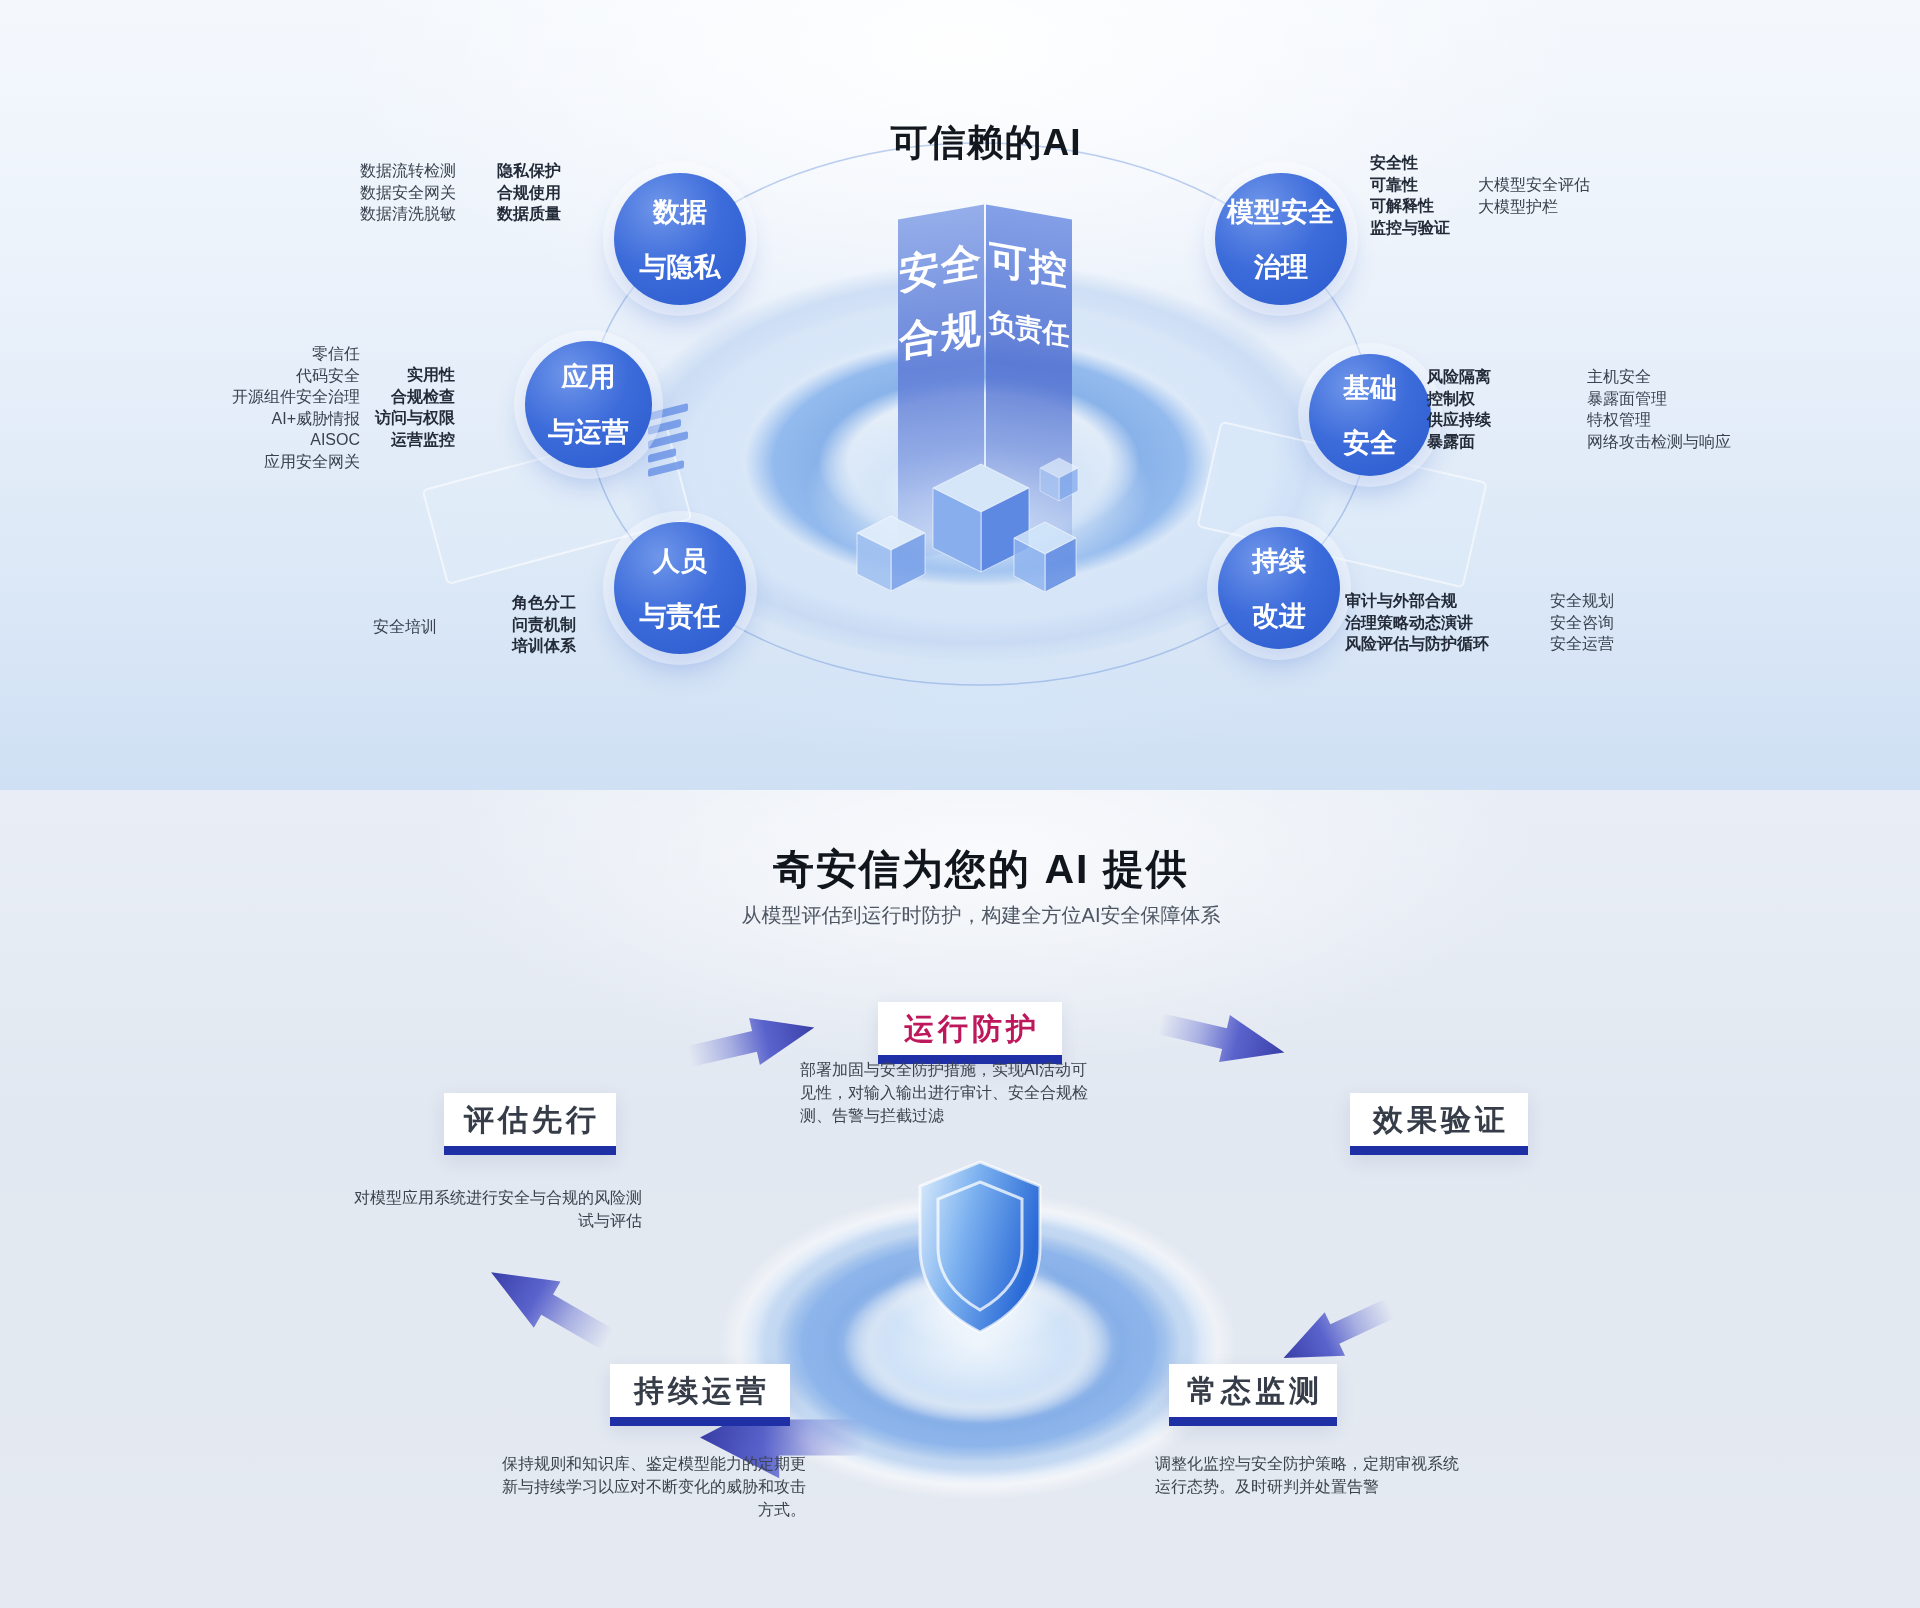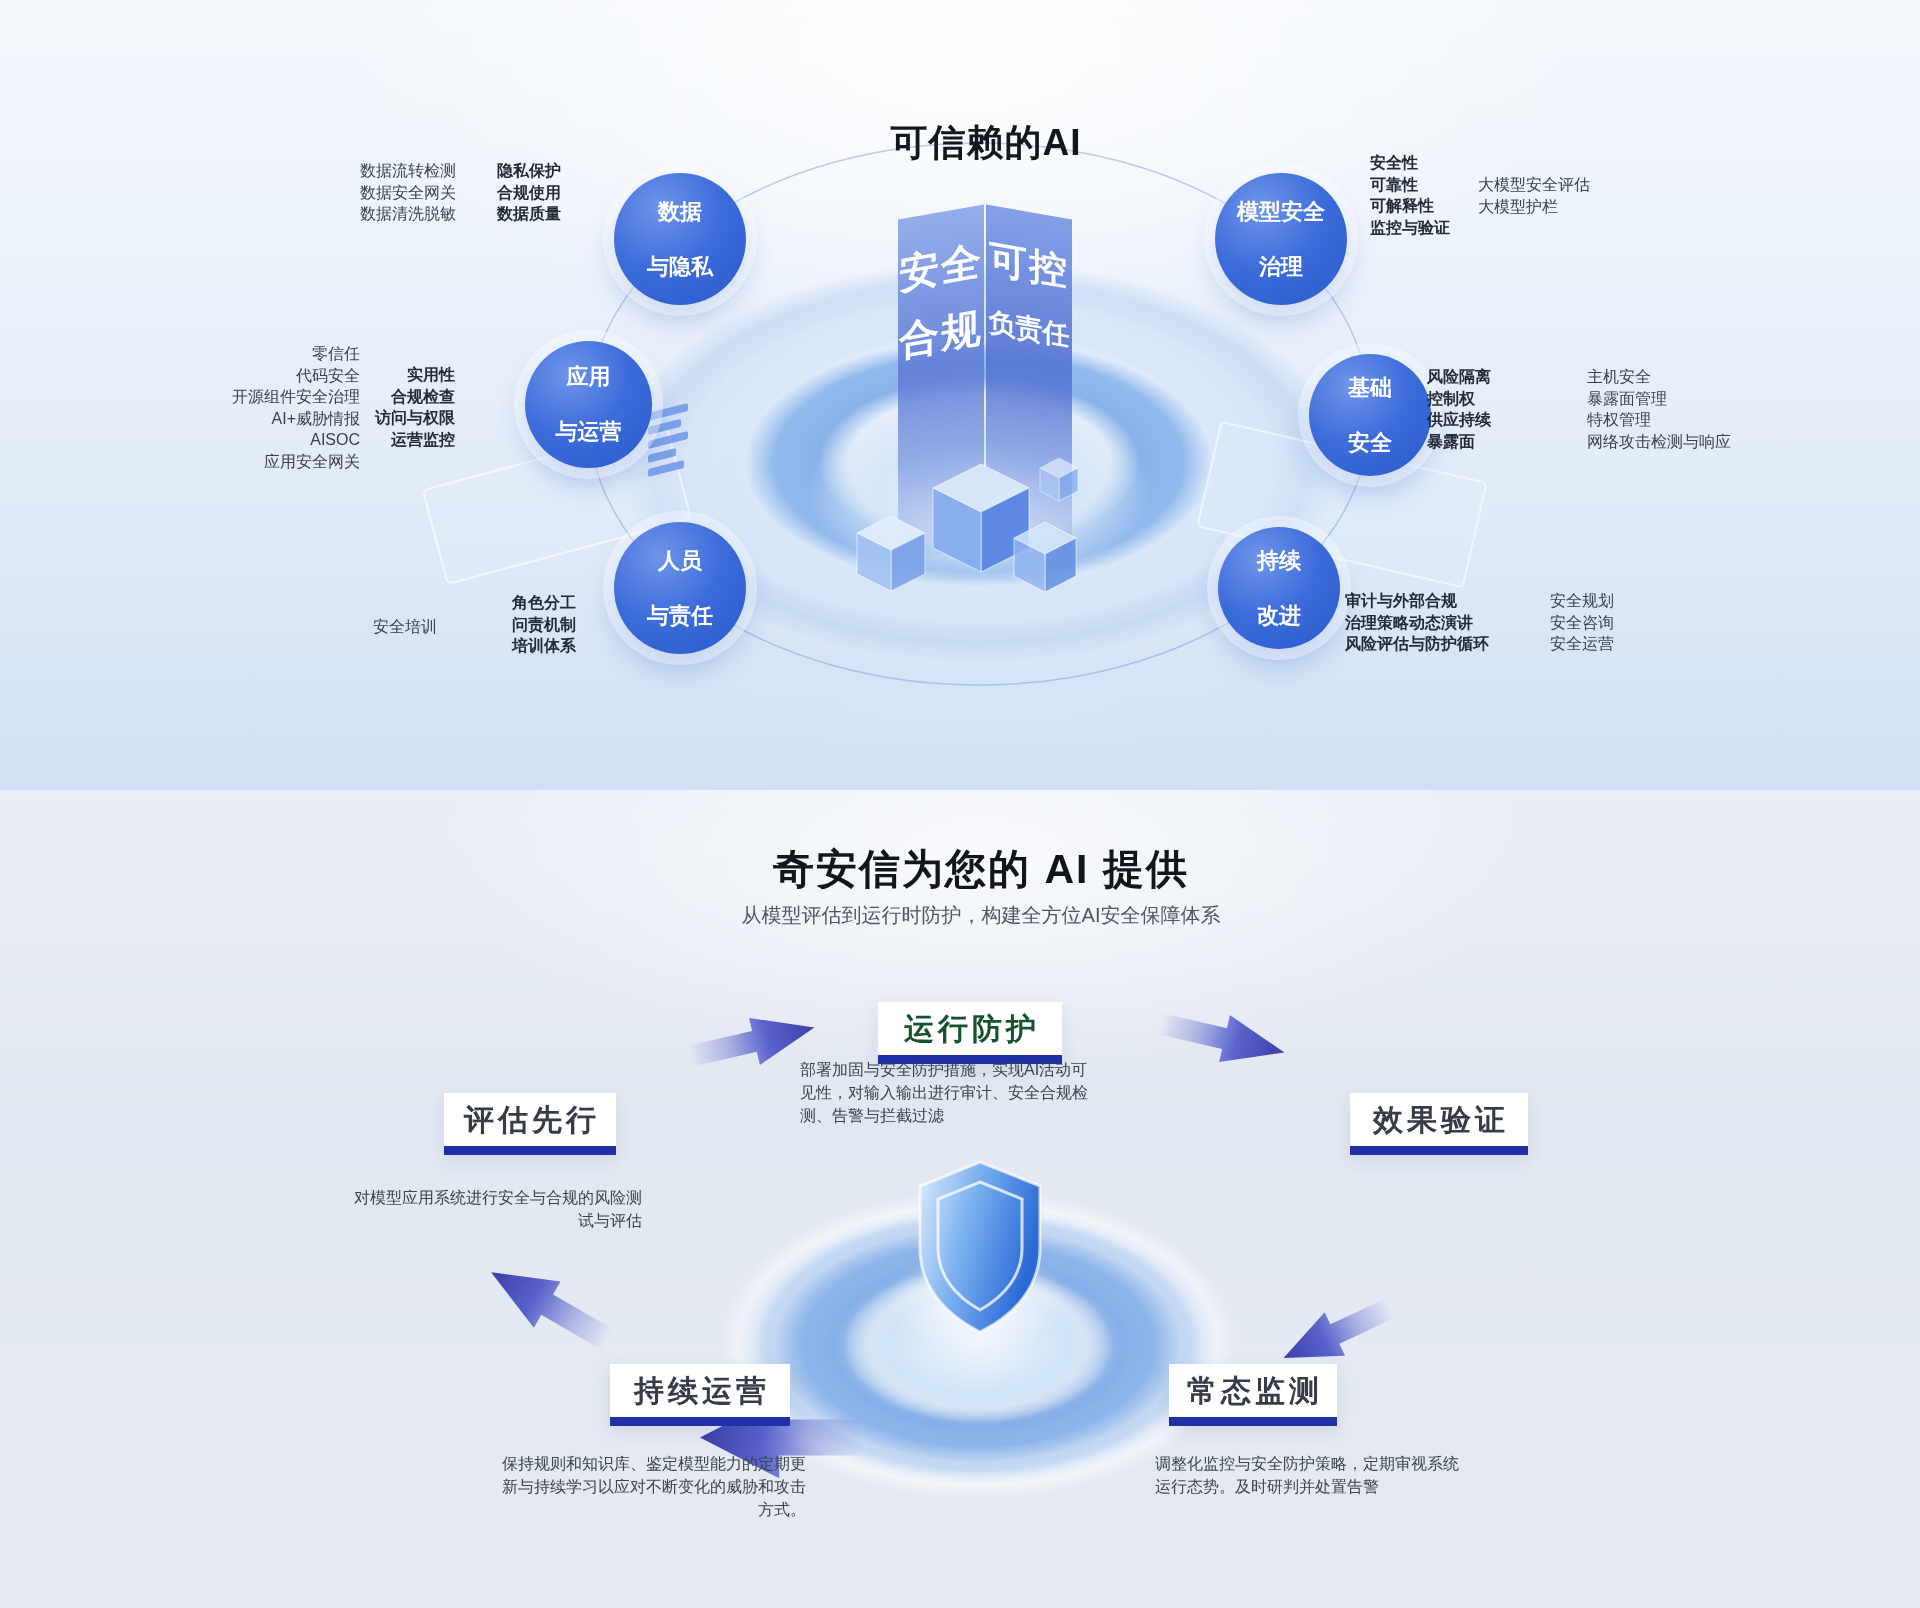--- a/index.html
+++ b/index.html
@@ -18,21 +18,21 @@
   .orbit{position:absolute;left:0;top:0;z-index:2;pointer-events:none;}
 
   .title-top{position:absolute;left:875px;top:118px;width:200px;text-align:center;z-index:7;
     font-size:37px;font-weight:700;color:#13181f;letter-spacing:1px;margin-left:11px;}
   .title-bottom{position:absolute;left:741px;top:52px;width:480px;text-align:center;z-index:7;
     font-size:41px;font-weight:700;color:#11161d;letter-spacing:2px;}
   .subtitle{position:absolute;left:716px;top:112px;width:530px;text-align:center;z-index:7;
     font-size:20px;color:#4d5662;}
 
   .node{position:absolute;border-radius:50%;z-index:5;display:flex;flex-direction:column;
-    align-items:center;justify-content:center;color:#fff;font-weight:700;font-size:22px;line-height:28px;
+    align-items:center;justify-content:center;color:#fff;font-weight:700;font-size:27px;line-height:28px;
     background:radial-gradient(circle at 34% 26%,#6f96ea 0%,#3c6bda 48%,#2a59cd 100%);
     box-shadow:0 0 0 11px rgba(255,255,255,0.38),0 14px 28px rgba(47,92,205,0.30);text-align:center;gap:27px;}
 
   .lbl{position:absolute;z-index:6;font-size:16px;line-height:21.5px;color:#39424e;white-space:nowrap;}
   .lbl.b{font-weight:700;color:#232b38;}
   .lbl.ra{text-align:right;}
 
   .pillar{position:absolute;width:86px;height:342px;top:212px;z-index:3;color:#fff;
     text-align:center;font-weight:700;}
   .pillar.l{left:898px;transform:skewY(-10deg);
@@ -46,21 +46,21 @@
 
   .cubes{position:absolute;left:846px;top:436px;z-index:4;}
   .bars{position:absolute;left:648px;top:408px;z-index:2;transform:skewY(-14deg);}
   .bars div{height:8px;background:#6d95e6;margin-bottom:6px;border-radius:2px;opacity:0.85;}
   .panel{position:absolute;z-index:1;border:2px solid rgba(255,255,255,0.55);
     background:rgba(228,239,251,0.30);border-radius:6px;}
 
   .step-box{position:absolute;z-index:4;background:#ffffff;text-align:center;font-weight:700;
     font-size:30px;color:#363d49;padding:7px 0 5px;letter-spacing:4px;text-indent:4px;
     border-bottom:9px solid #1f2fa6;box-shadow:0 6px 18px rgba(40,60,130,0.10);}
-  .step-box.hl{color:#14532d;}
+  .step-box.hl{color:#be185d;}
   .step-desc{position:absolute;z-index:4;font-size:16px;line-height:23px;color:#3c434d;}
 
   .arrow{position:absolute;z-index:2;
     clip-path:polygon(0 31%,52% 31%,52% 7%,100% 50%,52% 93%,52% 69%,0 69%);
     background:linear-gradient(90deg,rgba(137,146,219,0) 0%,rgba(122,131,214,0.55) 32%,#5a63cc 62%,#3a3fa8 100%);}
 
   .shield{position:absolute;left:906px;top:366px;z-index:3;}
 </style>
 </head>
 <body>

